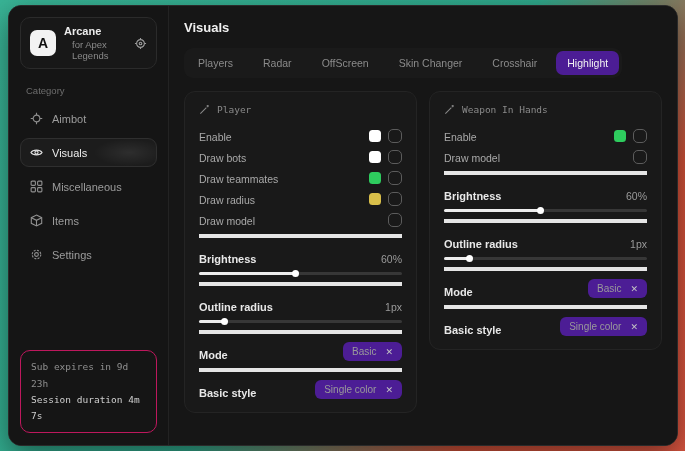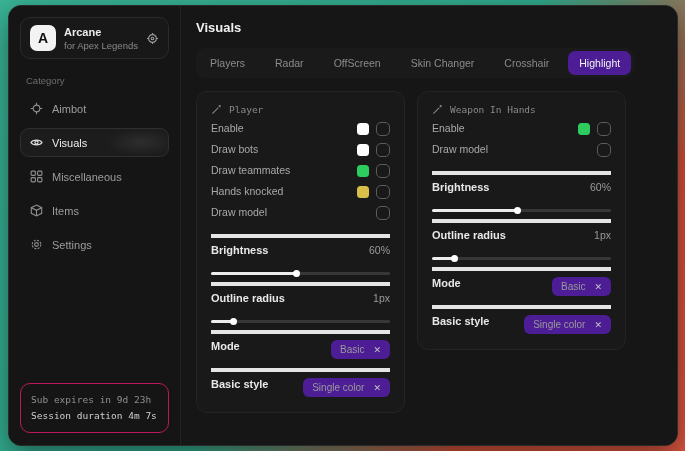--- a/index.html
+++ b/index.html
@@ -12,43 +12,43 @@
   .window {
     position:absolute; left:8px; top:5px; right:7px; bottom:5px;
     background:#151515; border:1px solid #2a2a2a; border-radius:13px;
     display:flex; overflow:hidden; box-shadow:0 10px 30px rgba(0,0,0,.45);
   }
   
   .sidebar { width:172px; border-right:1px solid #232323; padding:11px 11px 12px; display:flex; flex-direction:column; background:#151515; }
   .logo-card { display:flex; align-items:center; gap:8px; border:1px solid #2b2b2b; background:#181818; border-radius:10px; padding:7px 9px; }
   .logo-badge { width:26px; height:26px; border-radius:7px; background:#f3f3f3; color:#111; font-weight:bold; font-size:14px; display:flex; align-items:center; justify-content:center; flex:none; }
   .app-name { font-size:11px; font-weight:700; color:#ececec; }
-  .app-subtitle { font-size:9.5px; color:#8a8a8a; margin-top:2px; }
+  .app-subtitle { font-size:9.5px; color:#8a8a8a; margin-top:2px;margin-left:8px; }
   .logo-gear { margin-left:auto; color:#9a9a9a; display:flex; cursor:pointer; }
   .category { font-size:9.5px; color:#6d6d6d; margin:16px 6px 8px; }
   .nav-item { display:flex; align-items:center; gap:9px; padding:7px 9px; border-radius:9px; color:#9c9c9c; font-size:11px; border:1px solid transparent; margin-bottom:5px; cursor:pointer; }
   .nav-item .nicon { display:flex; color:#8f8f8f; }
   .nav-item.active { background:#1c1c1c; border-color:#2f2f2f; color:#ededed; position:relative; overflow:hidden; }
   .nav-item.active .nicon { color:#e0e0e0; }
   .nav-item.active::after { content:""; position:absolute; right:-8px; top:0; width:70px; height:100%;
     background:radial-gradient(closest-side, rgba(255,255,255,.08), transparent); }
   .status-card { margin-top:auto; border:1px solid #be185d; border-radius:10px; padding:8px 10px;
     font-family:"DejaVu Sans Mono", monospace; font-size:9.5px; line-height:1.7; }
   .status-line1 { color:#8f8f8f; }
   .status-line2 { color:#cfcfcf; }
   
   .main { flex:1; padding:14px 15px; display:flex; flex-direction:column; background:#161616; }
   .page-title { font-size:13px; font-weight:700; color:#f0f0f0; }
   .tabbar { margin-top:13px; display:inline-flex; align-self:flex-start; background:#1a1a1a; border-radius:9px; padding:3px; gap:8px; }
   .tab { font-size:10.5px; color:#8b8b8b; padding:6px 11px; border-radius:7px; cursor:pointer; white-space:nowrap; }
   .tab.active { background:#4c1d95; color:#f2f2f2; }
   .cards { display:flex; gap:12px; margin-top:13px; align-items:flex-start; }
-  .card { width:209px; background:#191919; border:1px solid #242424; border-radius:11px; padding:10px 14px 13px; }
+  .card { width:233px; background:#191919; border:1px solid #242424; border-radius:11px; padding:10px 14px 13px; }
   .card-title { display:flex; align-items:center; gap:7px; color:#8a8a8a; font-family:"DejaVu Sans Mono", monospace; font-size:9.5px; margin:2px 0 7px; }
-  .row { display:flex; align-items:flex-start; justify-content:space-between; min-height:21px; }
+  .row { display:flex; align-items:flex-end; justify-content:space-between; min-height:21px; }
   .row-label { font-size:10.5px; color:#a9a9a9; }
   .row-label.strong { color:#e8e8e8; font-weight:700; font-size:11px; }
   .row-value { font-size:10.5px; color:#9a9a9a; }
   .ctrl { display:flex; align-items:center; gap:7px; }
   .swatch { width:12px; height:12px; border-radius:3.5px; cursor:pointer; }
   .checkbox { width:14px; height:14px; border-radius:5px; border:1.5px solid #5c5c5c; cursor:pointer; }
   .group { border-top:4px solid #e5e5e5; margin-top:7px; padding-top:6px; }
   .slider { height:3px; background:#373737; border-radius:2px; margin:7px 0 5px; position:relative; cursor:pointer; }
   .fill { height:3px; background:#ededed; border-radius:2px; position:relative; }
   .thumb { position:absolute; right:-3px; top:-2px; width:7px; height:7px; background:#fff; border-radius:50%; }
@@ -178,21 +178,21 @@
           </span>
         </div>
         <div class="row">
           <span class="row-label">Draw teammates</span>
           <span class="ctrl">
             <span class="swatch" style="background: rgb(46, 204, 94);"></span>
             <span class="checkbox"></span>
           </span>
         </div>
         <div class="row">
-          <span class="row-label">Hands knocked</span>
+          <span class="row-label">Draw radius</span>
           <span class="ctrl">
             <span class="swatch" style="background: rgb(217, 191, 74);"></span>
             <span class="checkbox"></span>
           </span>
         </div>
         <div class="row">
           <span class="row-label">Draw model</span>
           <span class="ctrl">
               <span class="checkbox"></span>
             </span>

